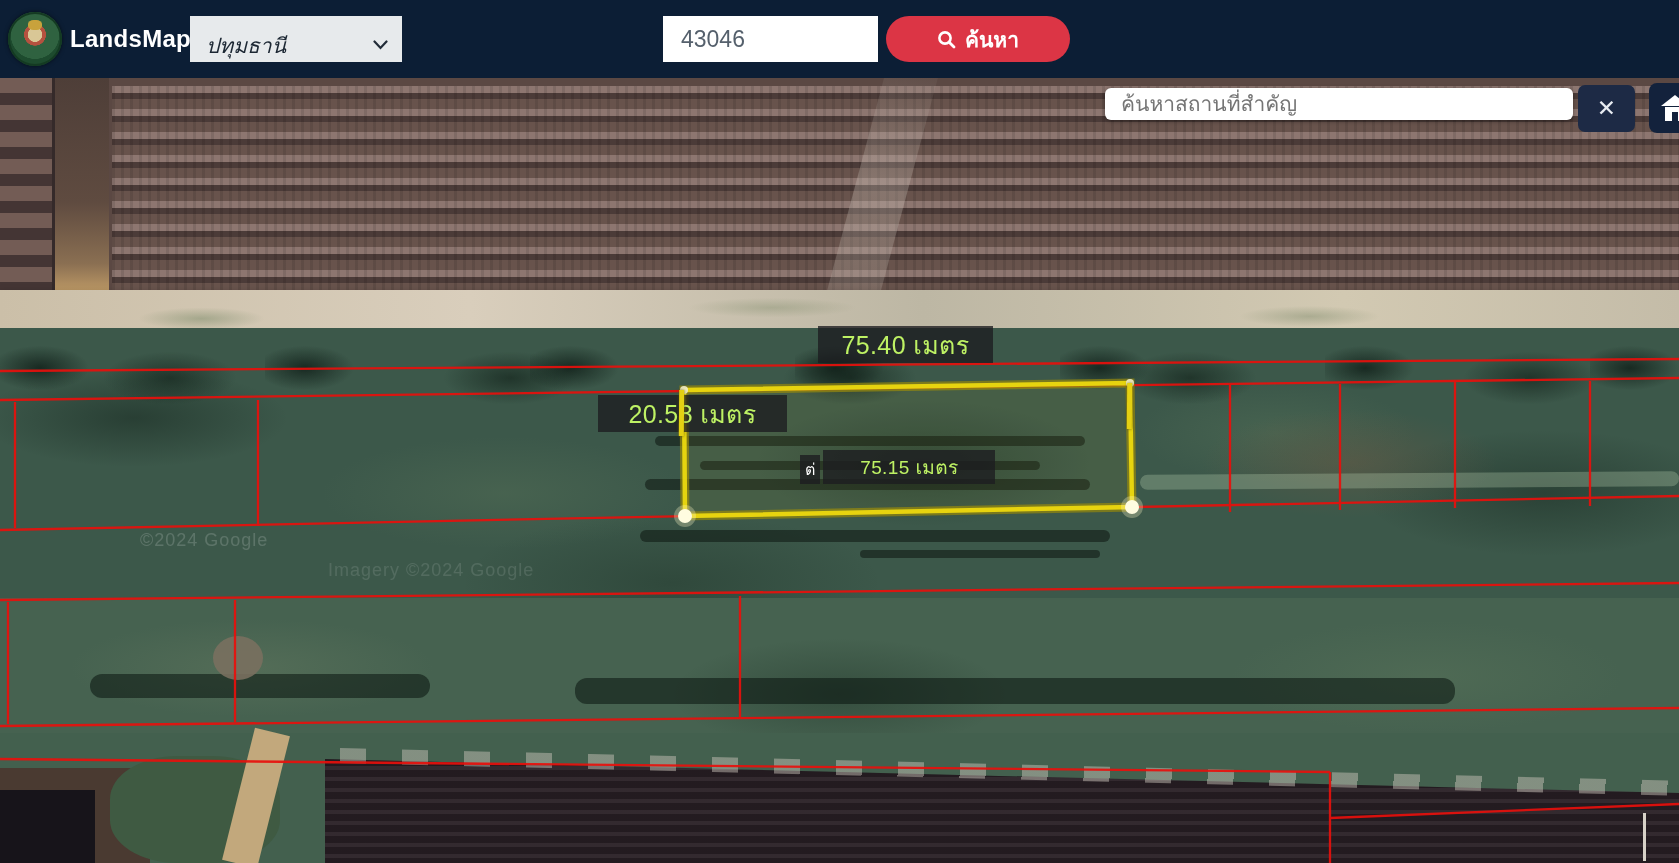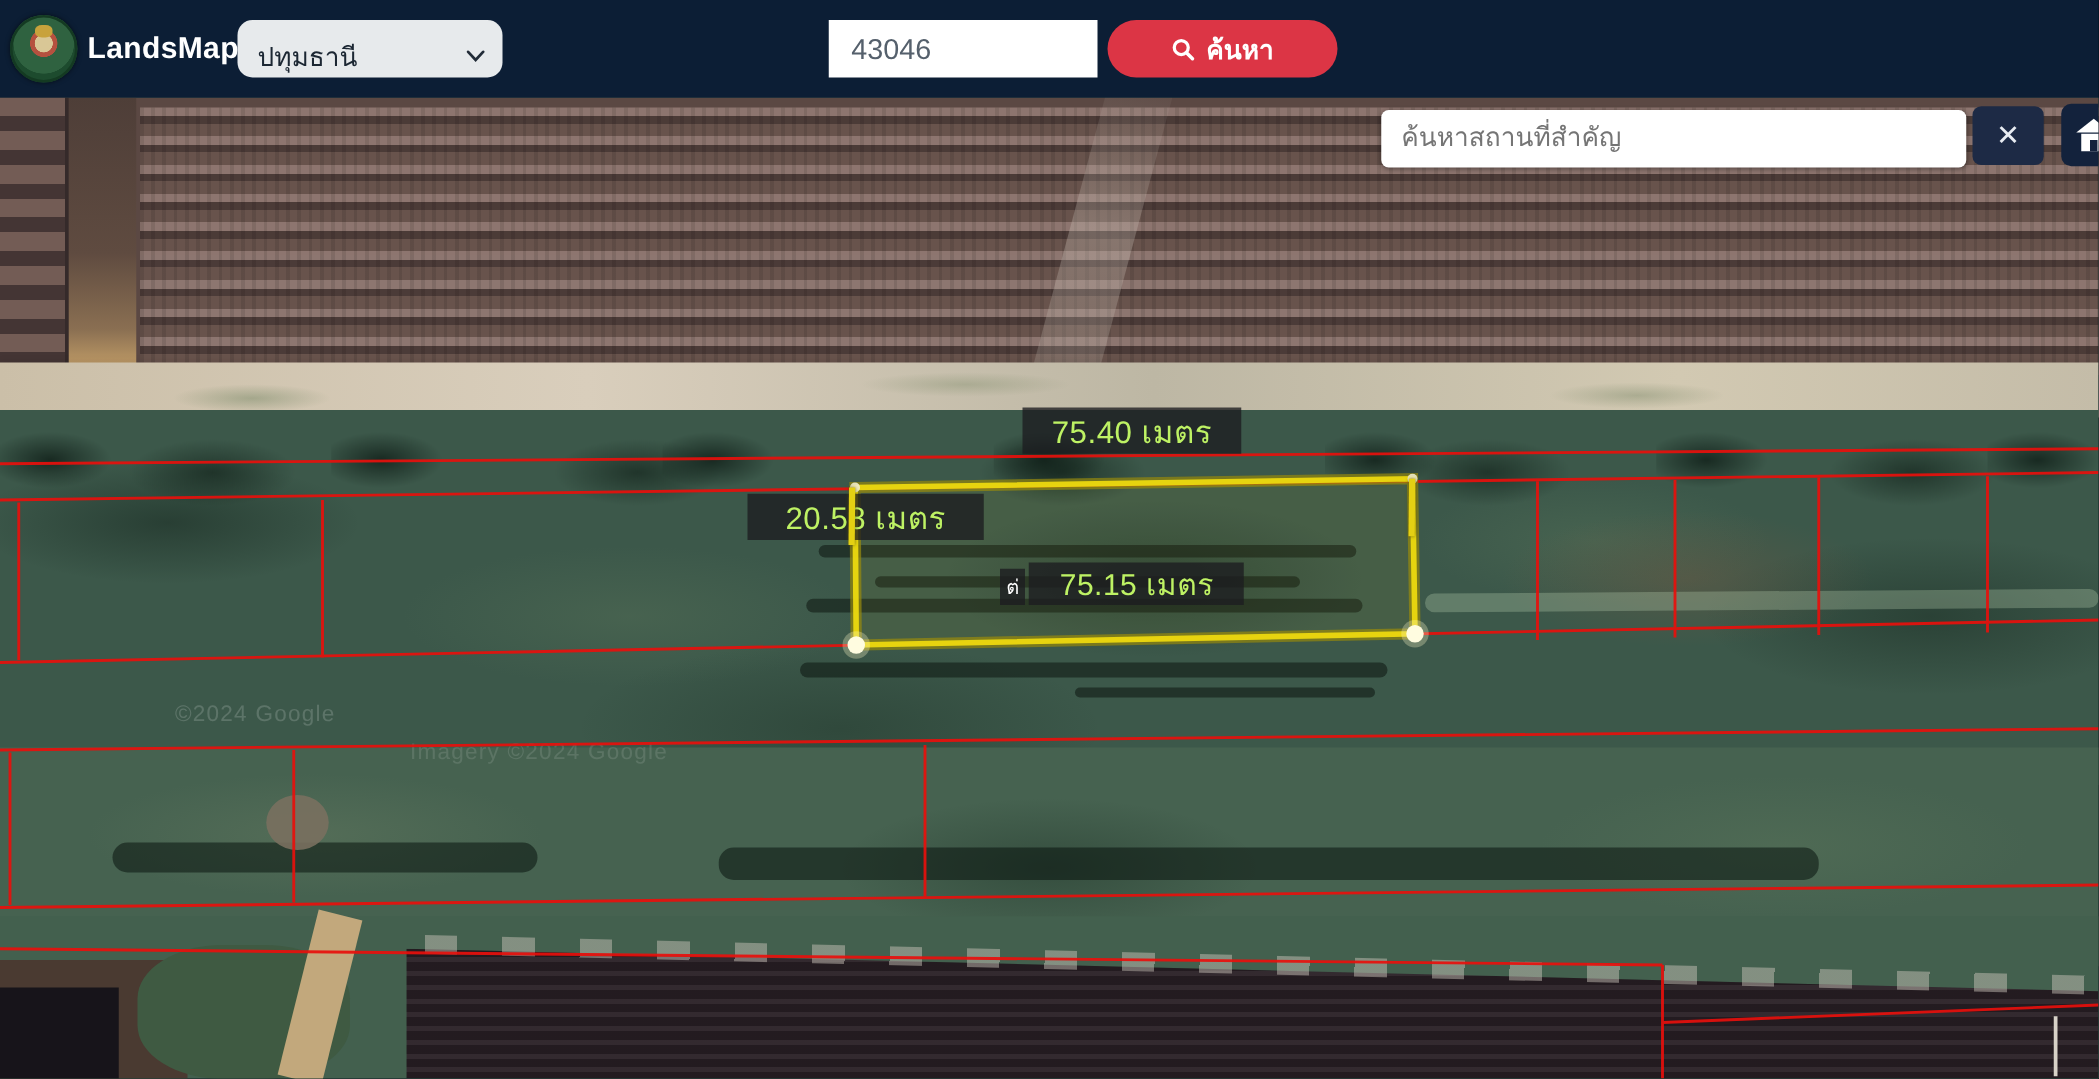--- a/index.html
+++ b/index.html
@@ -8,23 +8,23 @@
 
   
   .header{position:absolute;left:0;top:0;width:1679px;height:78px;background:#0c1e35;z-index:50;}
   .logo{position:absolute;left:8px;top:12px;width:54px;height:54px;border-radius:50%;
         background:radial-gradient(circle at 50% 42%,#d9c796 0 17%,#b5513f 18% 26%,#2f6240 27% 58%,#1d4b2e 59% 100%);
         box-shadow:inset 0 0 0 2px #143a22,0 0 4px rgba(0,0,0,.6);}
   .logo:after{content:"";position:absolute;left:20px;top:8px;width:14px;height:10px;border-radius:40%;
         background:#c8a23c;}
   .brand{position:absolute;left:70px;top:0;height:78px;line-height:78px;color:#fff;
          font-size:24px;font-weight:bold;letter-spacing:.3px;}
-  .select{position:absolute;top:16px;height:46px;background:#e7eaec;border-radius:12px;
+  .select{position:absolute;top:16px;height:46px;background:#e7eaec;border-radius:0;
           display:flex;align-items:center;justify-content:space-between;
-          padding:12px 14px 0 16px;box-sizing:border-box;color:#1c2733;font-size:21px;cursor:pointer;}
+          padding:12px 14px 0 16px;box-sizing:border-box;color:#1c2733;font-size:21px;cursor:pointer;font-style:italic;}
   .select .chev{flex:0 0 auto;margin-left:10px;}
   .sel-province{left:190px;width:212px;}
   .sel-district{left:412px;width:243px;}
   .parcel-input{position:absolute;left:663px;top:16px;width:215px;height:46px;box-sizing:border-box;
           border:none;border-radius:0;background:#fff;color:#55606c;font-size:23px;
           padding:0 18px;font-family:"Liberation Sans",sans-serif;outline:none;}
   .search-btn{position:absolute;left:886px;top:16px;width:184px;height:46px;border:none;border-radius:23px;
           background:#dc3545;color:#fff;font-size:21px;font-weight:bold;cursor:pointer;
           display:flex;align-items:center;justify-content:center;gap:9px;font-family:"Liberation Sans",sans-serif;}
   .login{position:absolute;right:10px;top:0;height:78px;display:flex;align-items:center;gap:9px;
@@ -90,31 +90,31 @@
   .dark-field{left:325px;top:655px;width:1354px;height:130px;background:#2b2127;
       background-image:repeating-linear-gradient(180deg,rgba(255,255,255,.04) 0 4px,rgba(0,0,0,.18) 4px 11px);
       clip-path:polygon(0 26px,100% 60px,100% 100%,0 100%);}
   .speckles{left:340px;top:670px;width:1339px;height:15px;transform:rotate(1.4deg);transform-origin:left top;
       background:repeating-linear-gradient(90deg,rgba(205,198,188,.55) 0 26px,rgba(205,198,188,0) 26px 62px);opacity:.85;}
   .bl-brown{left:0;top:690px;width:150px;height:95px;background:#4a3a31;}
   .bl-dark{left:0;top:712px;width:95px;height:73px;background:#17141a;}
   .bl-grass{left:110px;top:678px;width:170px;height:107px;border-radius:40%;background:#3f5a42;}
   .bl-sand{left:238px;top:652px;width:36px;height:136px;background:#c2a87c;transform:rotate(14deg);}
 
-  .watermark{color:rgba(255,255,255,.17);font-size:18px;letter-spacing:1px;margin-top:31px;}
+  .watermark{color:rgba(255,255,255,.17);font-size:18px;letter-spacing:1px;}
 
   
   .mlabel{background:rgba(28,28,32,.78);color:#bef264;font-size:25px;display:flex;
           align-items:center;justify-content:center;letter-spacing:.4px;}
   .mprefix{background:rgba(28,28,32,.78);color:#fff;font-size:16px;display:flex;
           align-items:flex-end;justify-content:center;padding:2px 5px;}
   .yellow-seg{width:5px;background:#e4d013;box-shadow:0 0 3px rgba(90,82,10,.8);}
 
   
-  .place-input{left:1105px;top:10px;width:468px;height:46px;box-sizing:border-box;border:none;border-radius:6px;
+  .place-input{left:1105px;top:10px;width:468px;height:32px;box-sizing:border-box;border:none;border-radius:6px;
       background:#fff;font-size:21px;color:#3d4752;padding:0 16px;font-family:"Liberation Sans",sans-serif;outline:none;
       box-shadow:0 1px 4px rgba(0,0,0,.4);}
   .clear-btn{left:1578px;top:7px;width:57px;height:47px;border:none;border-radius:7px;background:#1d2a45;
       color:#e8ecf2;font-size:23px;display:flex;align-items:center;justify-content:center;cursor:pointer;}
   .home-btn{left:1649px;top:5px;width:52px;height:50px;border:none;border-radius:8px;background:#13223c;
       display:flex;align-items:center;justify-content:center;cursor:pointer;}
 
   svg.overlay{left:0;top:0;}
 </style>
 </head>
@@ -214,21 +214,21 @@
       <circle cx="685" cy="438" r="11" fill="rgba(255,250,200,.30)"></circle>
       <circle cx="685" cy="438" r="7" fill="#fffce0"></circle>
       <circle cx="1132" cy="429" r="11" fill="rgba(255,250,200,.30)"></circle>
       <circle cx="1132" cy="429" r="7" fill="#fffce0"></circle>
     </svg>
 
     <div class="mlabel" style="left:818px;top:248px;width:175px;height:37px;">75.40 เมตร</div>
     <div class="mlabel" style="left:598px;top:317px;width:189px;height:37px;">20.58 เมตร</div>
     <div style="left:800px;top:372px;display:flex;align-items:flex-end;gap:3px;position:absolute;">
       <div class="mprefix" style="position:static;">ต่</div>
-      <div class="mlabel" style="position:static;width:172px;height:34px;font-size:24px;">75.15 เมตร</div>
+      <div class="mlabel" style="position:static;width:172px;height:34px;font-size:19px;">75.15 เมตร</div>
     </div>
 
     <div class="yellow-seg" style="left:679px;top:312px;height:46px;transform:rotate(.5deg);"></div>
     <div class="yellow-seg" style="left:1127px;top:305px;height:46px;transform:rotate(.5deg);"></div>
 
     <input class="place-input" placeholder="ค้นหาสถานที่สำคัญ" style="">
     <button class="clear-btn">
       <span>✕</span>
     </button>
     <button class="home-btn">

